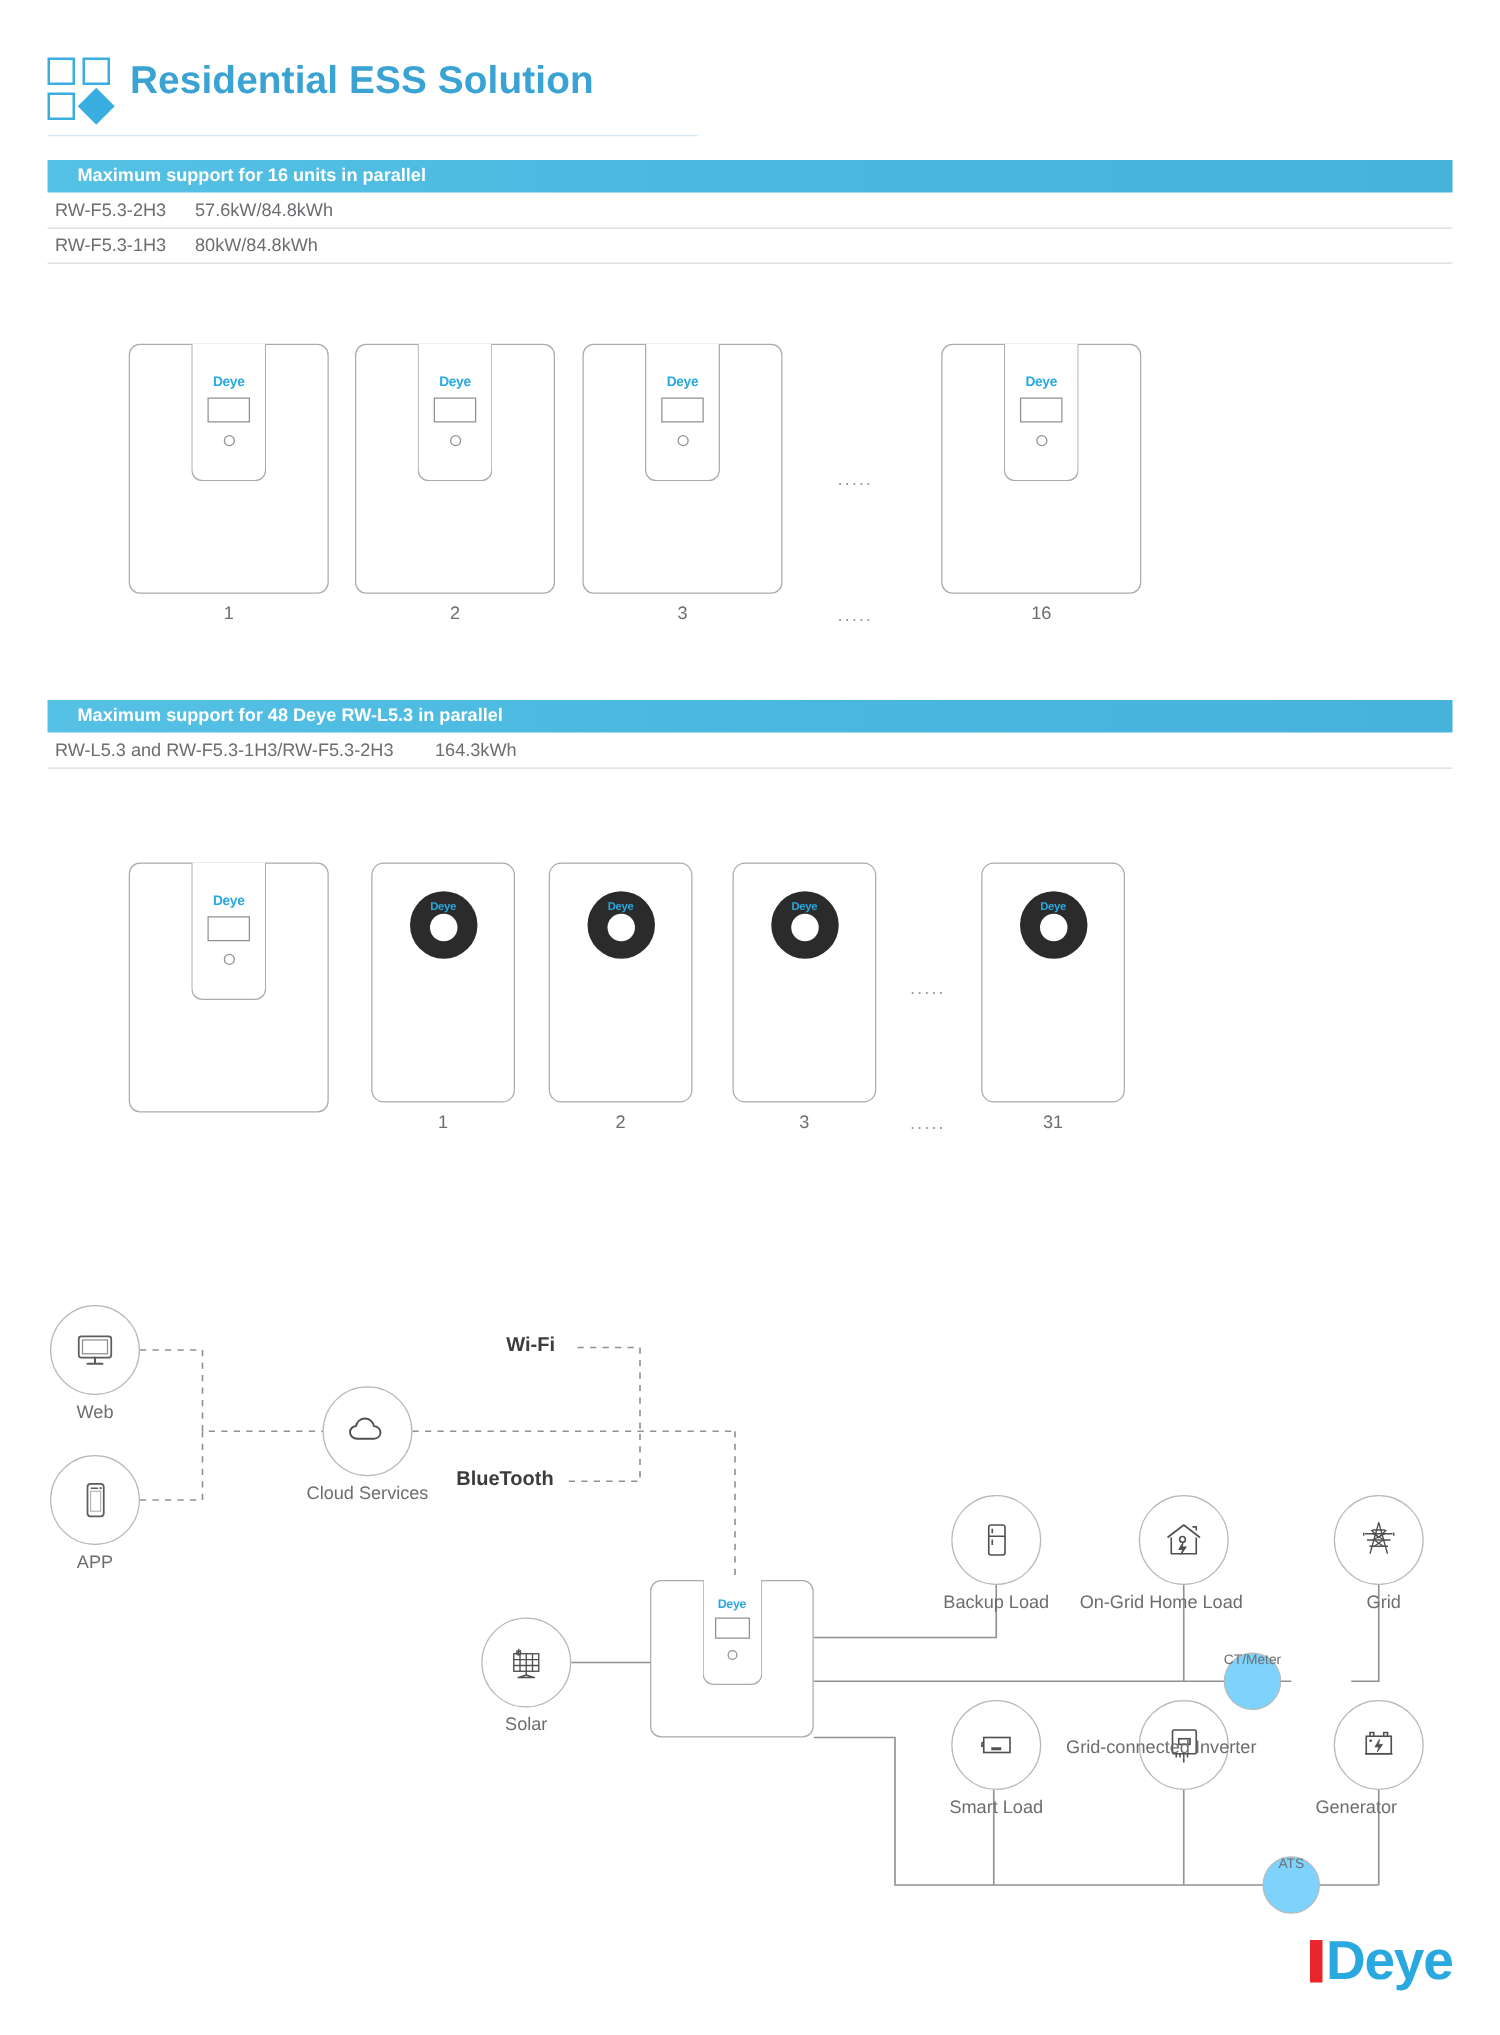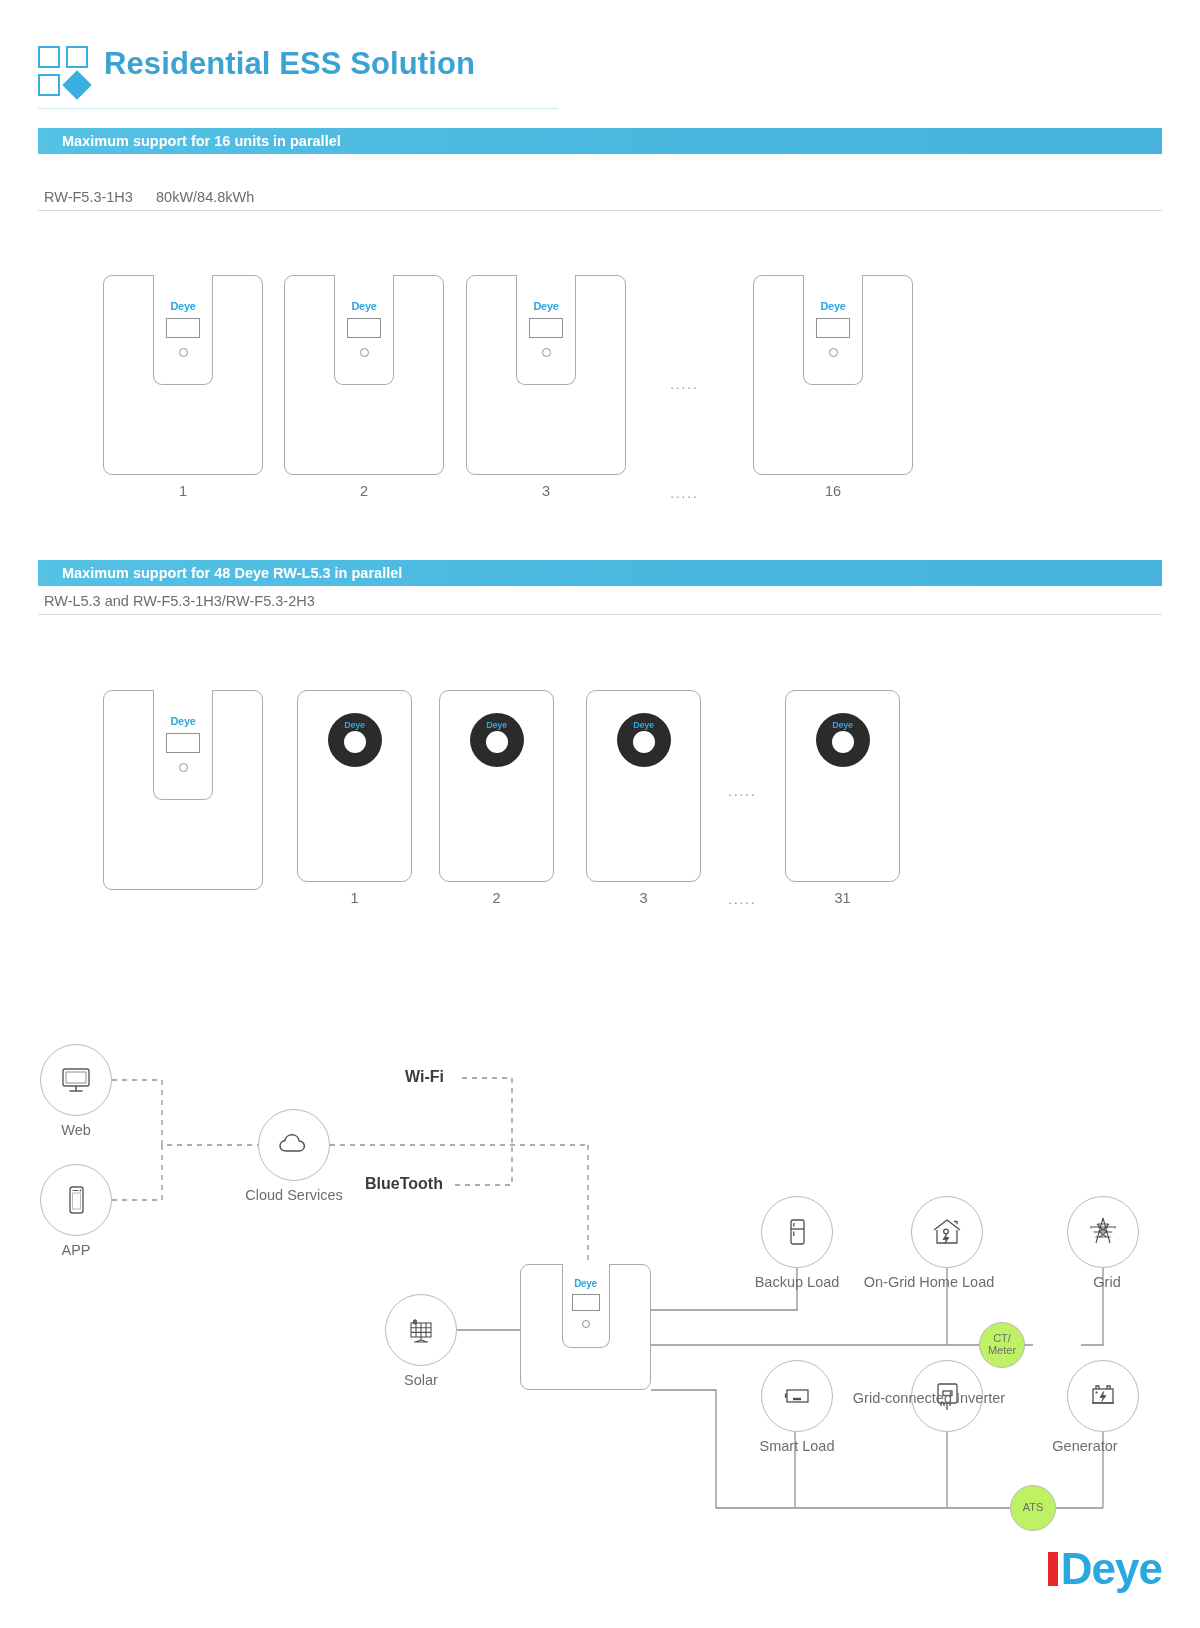--- a/index.html
+++ b/index.html
@@ -65,22 +65,22 @@
 
   
   .topo { position: absolute; left: 0; top: 0; width: 1200px; height: 1628px;
     pointer-events: none; }
   .node { position: absolute; width: 72px; height: 72px; border: 1px solid #b7b9bb;
     border-radius: 50%; background: #fff;
     display: flex; align-items: center; justify-content: center; }
   .node-label { position: absolute; font-size: 14.5px; color: #6c6d70;
     text-align: center; white-space: nowrap; }
   .pill { position: absolute; width: 46px; height: 46px; border: 1px solid #b7b9bb;
-    border-radius: 50%; background: #bef264; display: flex; flex-direction: column;
-    align-items: center; justify-content: center; font-size: 11px; color: #6c6d70;
+    border-radius: 50%; background: #7dd3fc; display: flex; 
+    align-items: flex-start; justify-content: center; font-size: 11px; color: #6c6d70;
     line-height: 1.05; }
   .conn-label { position: absolute; font-size: 16px; font-weight: bold; color: #3b3c3e;
     white-space: nowrap; }
 
   
   .inv { position: absolute; border: 1px solid #a9acae; border-radius: 9px; background: #fff; }
 
   
   .footer-logo { position: absolute; right: 38px; bottom: 42px;
     display: flex; align-items: center; }
@@ -99,20 +99,24 @@
         <span class="lm-sq b"></span>
       <span class="lm-sq c"></span>
         <span class="lm-dia"></span>
     </div>
     <div class="page-title">Residential ESS Solution</div>
   </div>
   <div class="head-rule"></div>
 
   <div class="bar" style="top:128px">Maximum support for 16 units in parallel</div>
 
+  <div class="spec-row" style="top:155px">
+    <div class="c1">RW-F5.3-2H3</div>
+    <div class="c2">57.6kW/84.8kWh</div>
+  </div>
   <div class="spec-row" style="top:183px">
     <div class="c1">RW-F5.3-1H3</div>
     <div class="c2">80kW/84.8kWh</div>
   </div>
 
   <div class="unit" style="left:103px; top:275px; width:160px; height:200px">
     <div class="panel" style="height:110px">
       <div class="deye" style="font-size:11px; margin-top:25px">Deye</div>
       <div class="screen" style="width:34px; height:20px; margin-top:6px"></div>
       <div class="led" style="width:9px; height:9px; margin-top:10px"></div>
@@ -147,20 +151,21 @@
       <div class="screen" style="width:34px; height:20px; margin-top:6px"></div>
       <div class="led" style="width:9px; height:9px; margin-top:10px"></div>
     </div>
   </div>
   <div class="unit-caption" style="left:753px; top:483px; width:160px">16</div>
 
   <div class="bar" style="top:560px">Maximum support for 48 Deye RW-L5.3 in parallel</div>
 
   <div class="spec-row" style="top:587px">
     <div class="c1 wide">RW-L5.3 and RW-F5.3-1H3/RW-F5.3-2H3</div>
+    <div class="c2">164.3kWh</div>
   </div>
 
   <div class="unit" style="left:103px; top:690px; width:160px; height:200px">
     <div class="panel" style="height:110px">
       <div class="deye" style="font-size:11px; margin-top:25px">Deye</div>
       <div class="screen" style="width:34px; height:20px; margin-top:6px"></div>
       <div class="led" style="width:9px; height:9px; margin-top:10px"></div>
     </div>
   </div>
 

